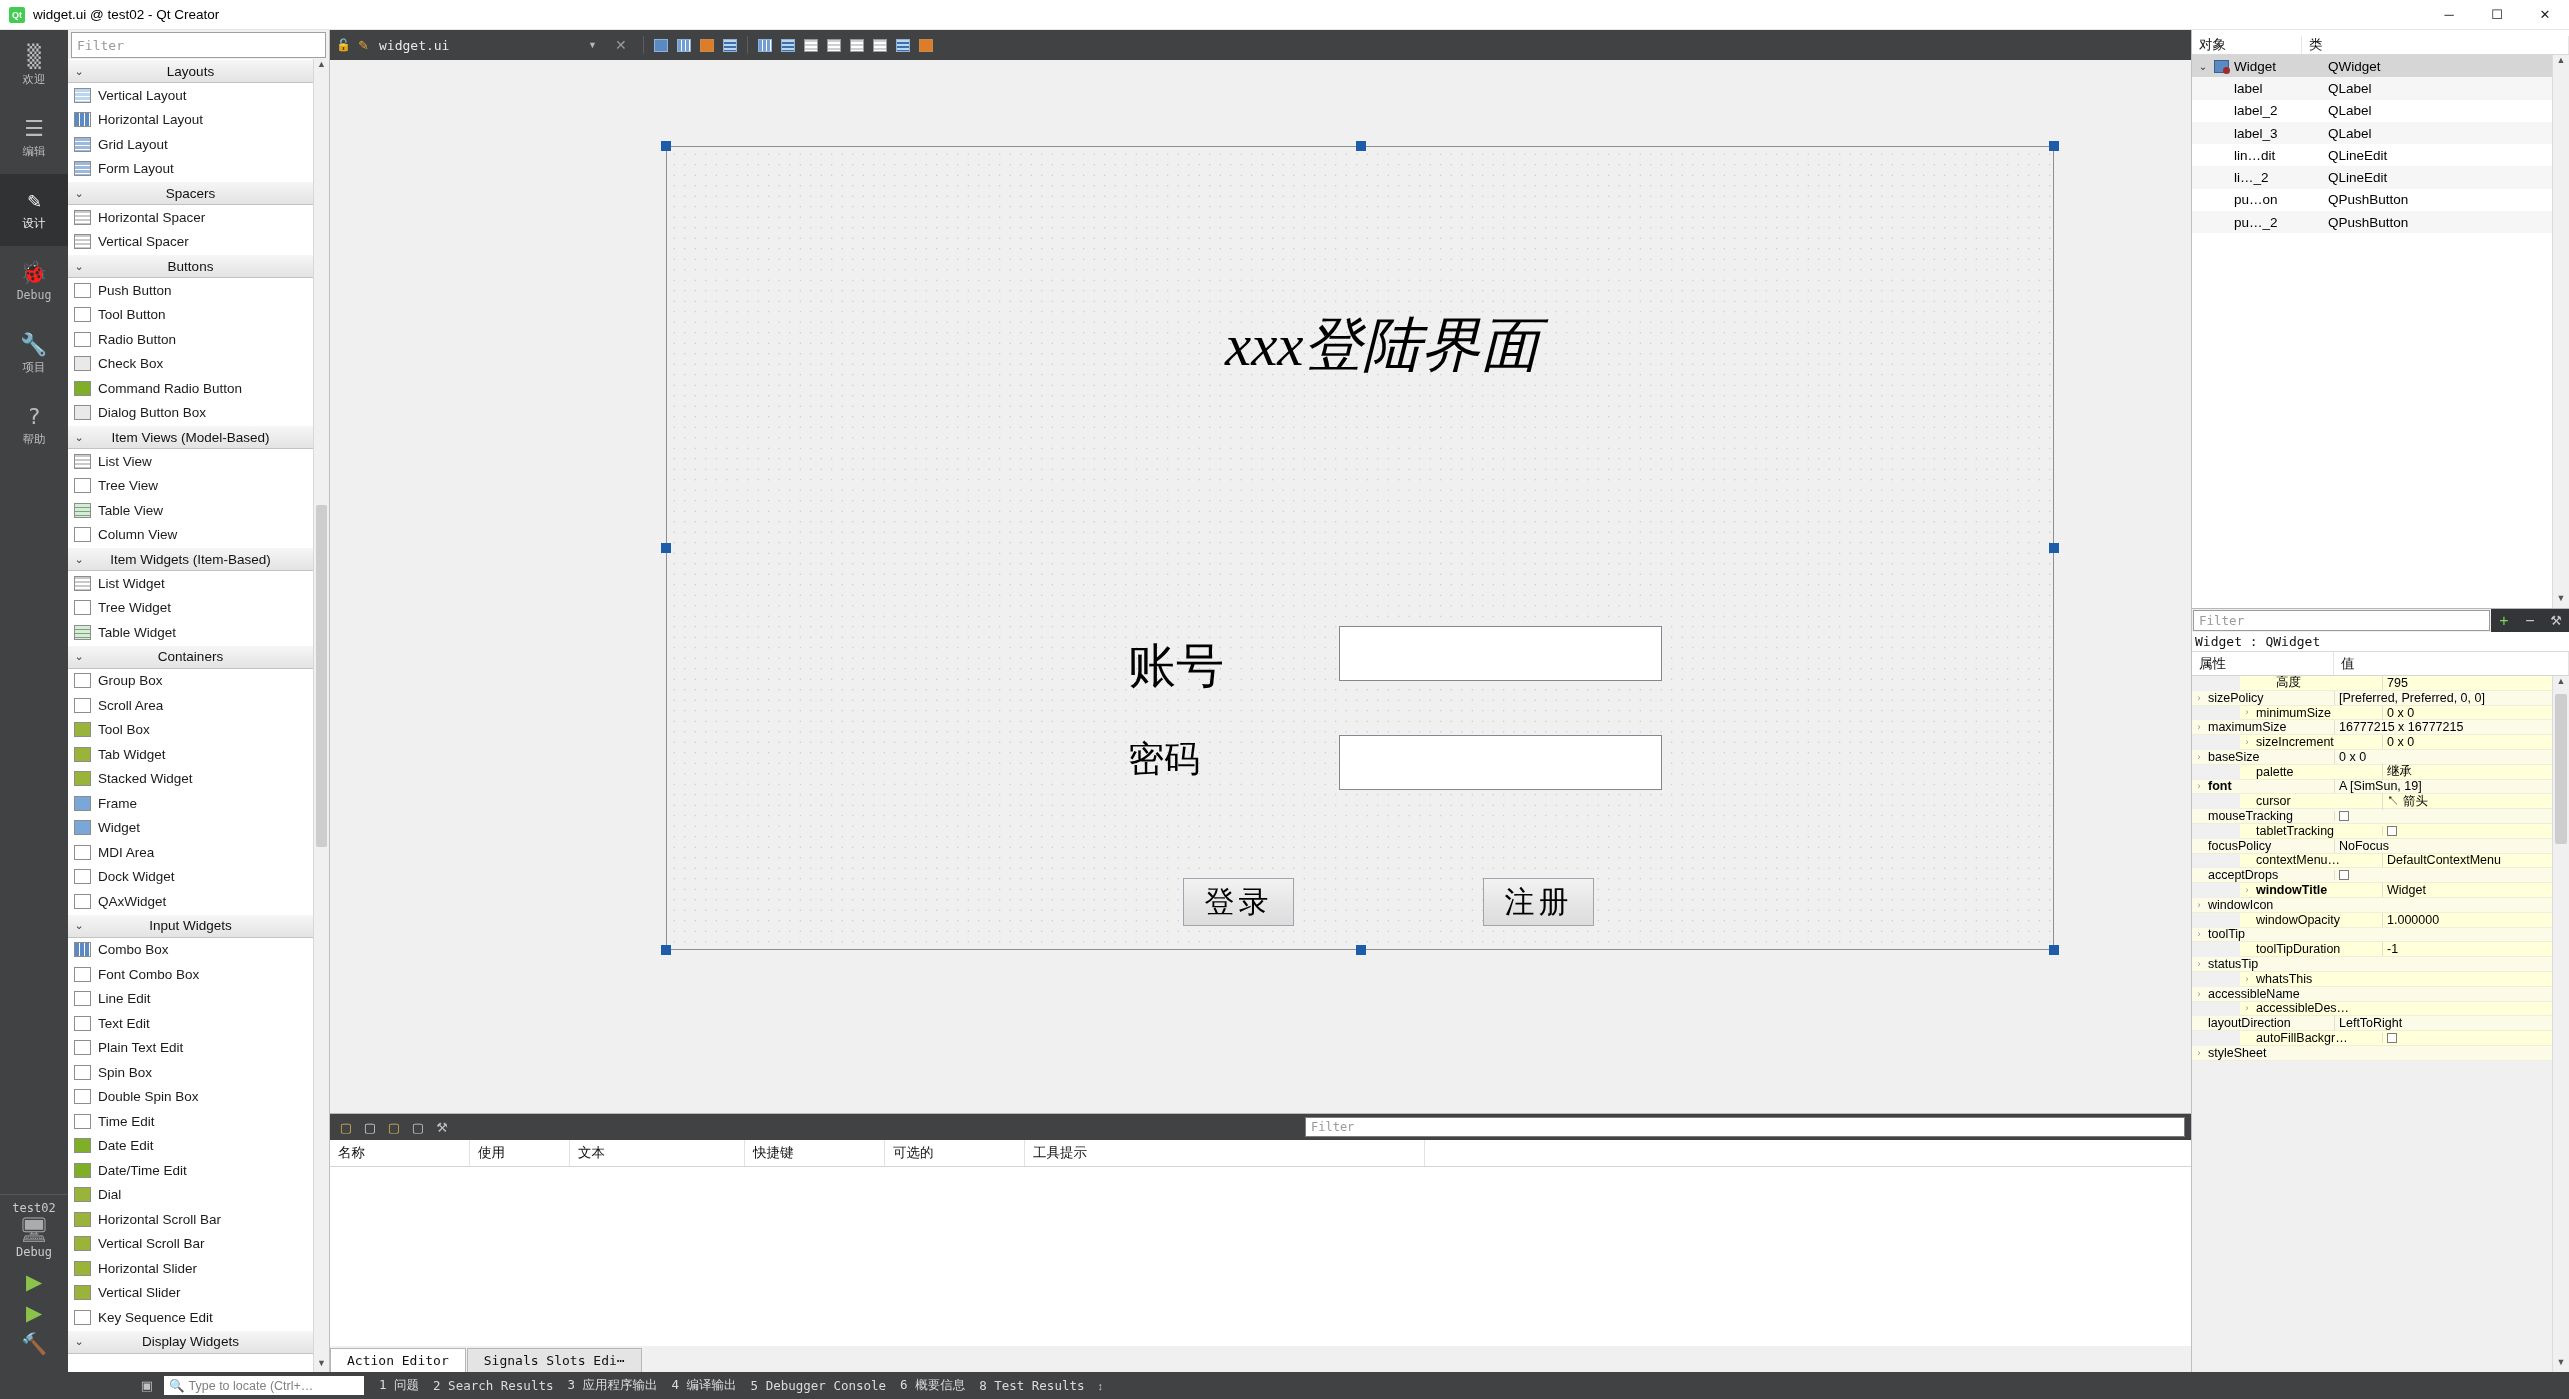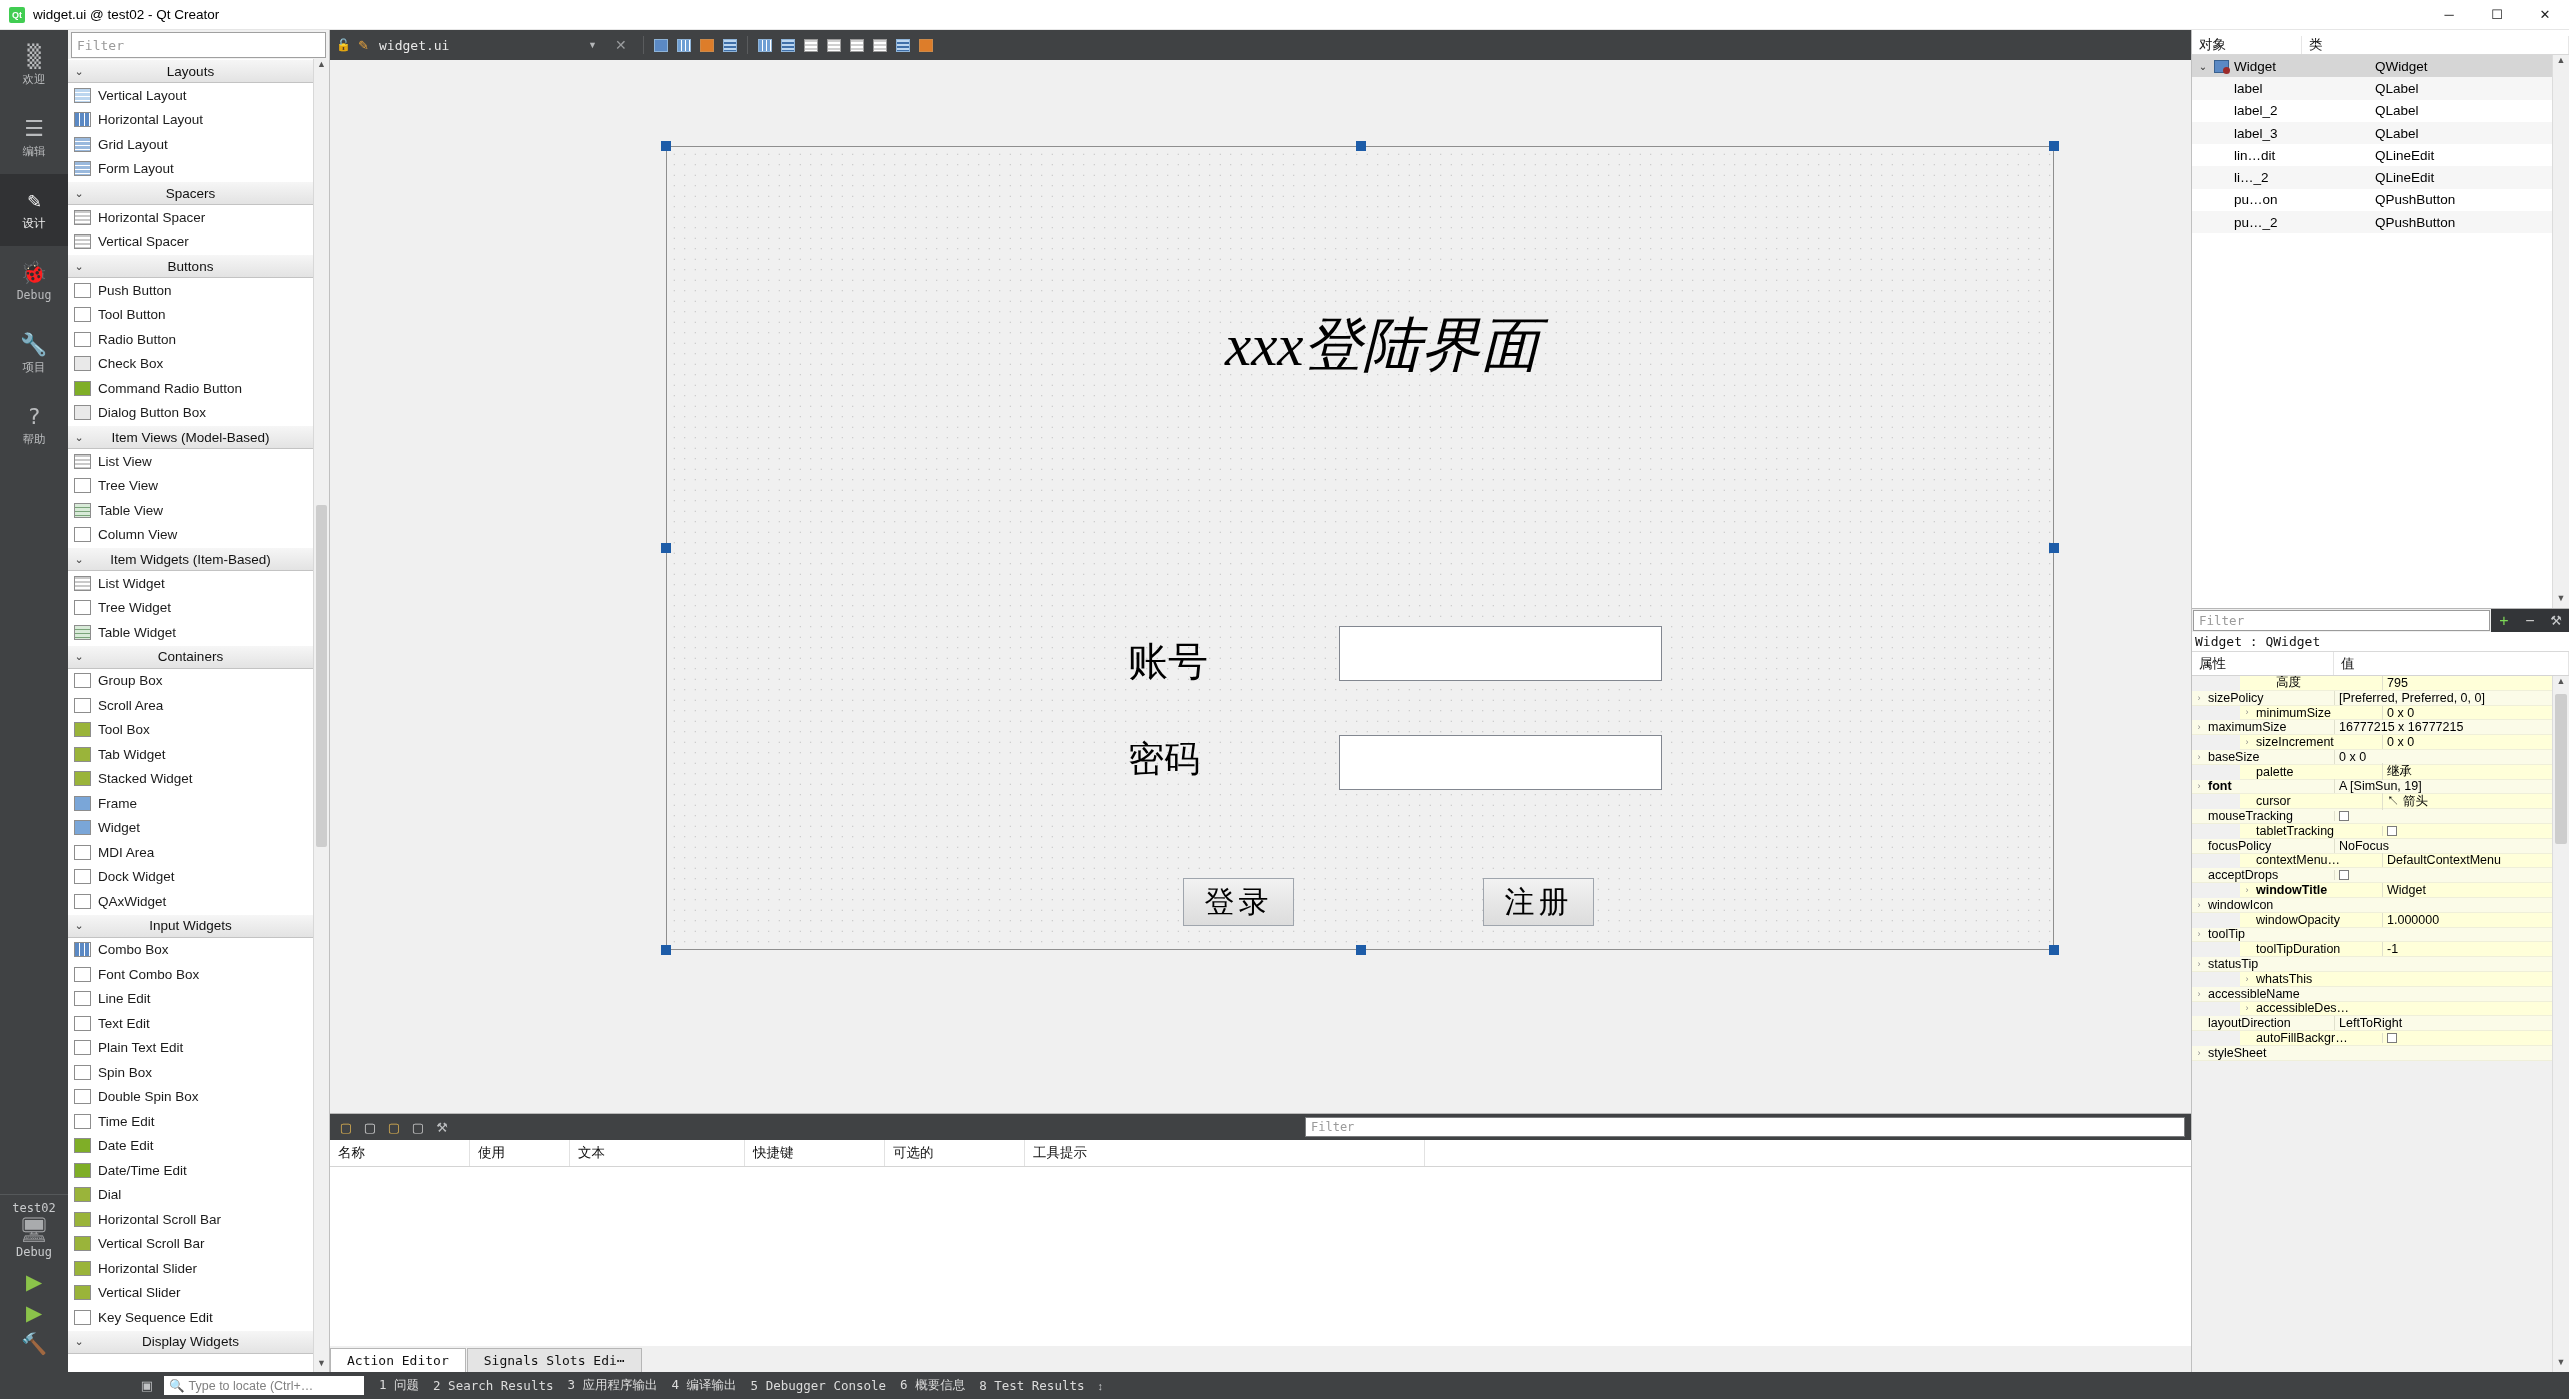--- a/index.html
+++ b/index.html
@@ -202,21 +202,21 @@
   .oi-th { font-size: 13.5px; color: #111; display: flex; align-items: center; padding-left: 7px; border-right: 1px solid #e6e6e6; margin-top: 6px; }
   .oi-rows { flex: 1 1 auto; display: flex; }
   .oi-list { flex: 1 1 auto; }
   .oi-row { height: 22.3px; display: flex; align-items: center; font-size: 13.5px; color: #000; }
   .oi-row.alt { background: #f6f6f6; }
   .oi-row.sel { background: #d6d6d6; }
   .oi-chev { width: 22px; text-align: center; font-size: 10px; color: #333; }
   .oi-ico { width: 15px; height: 13px; margin-right: 5px; background: #5b89c4; border: 1px solid #39618f; position: relative; }
   .oi-ico::after { content:""; position:absolute; right:-2px; bottom:-2px; width:7px; height:7px; border-radius:50%; background:#9c2b2b; }
   .oi-name { width: 94px; }
-  .oi-class { flex: 1 1 auto; margin-left: 47px; }
+  .oi-class { flex: 1 1 auto; }
   .oi-sb { width: 17px; flex: 0 0 17px; background: #f0f0f0; border-left: 1px solid #dcdcdc; position: relative; }
   .oi-sb .arr { position:absolute; left:0; right:0; height:15px; text-align:center; font-size:9px; color:#555; }
   .oi-sb .arr.up { top:0; } .oi-sb .arr.dn { bottom:0; }
 
   .propedit { flex: 1 1 auto; display: flex; flex-direction: column; min-height: 0; border-top: 1px solid #b7b7b7; }
   .pe-toolbar { height: 23px; display: flex; align-items: center; background: #f0f0f0; flex: 0 0 23px; }
   .pe-filter {
     flex: 1 1 auto; height: 21px; background: #fff; border: 1px solid #9b9b9b;
     font-family: "DejaVu Sans Mono", monospace; font-size: 12.5px; color: #9a9a9a;
     display: flex; align-items: center; padding: 0 5px; margin: 0 1px;
@@ -589,21 +589,21 @@
         <div class="eb-btn">
             <i class="o"></i>
           </div>
       </div>
 
       <div class="canvas-wrap">
         <div class="form-frame">
           <div class="form" style="left:336px; top:86px; width:1388px; height:804px;">
             <div class="form-title" style="left:558px; top:159px; font-size:59px;font-style:italic;">xxx登陆界面</div>
 
-            <div class="form-label" style="left:461px; top:487px; font-size:40px;">账号</div>
+            <div class="form-label" style="left:461px; top:487px; font-size:48px;">账号</div>
             <div class="form-input" style="left:672px; top:479px; width:323px; height:55px;"></div>
 
             <div class="form-label" style="left:461px; top:588px; font-size:36px;">密码</div>
             <div class="form-input" style="left:672px; top:588px; width:323px; height:55px;"></div>
 
             <div class="form-button" style="left:516px; top:731px; width:111px; height:48px; font-size:30px;">登录</div>
             <div class="form-button" style="left:816px; top:731px; width:111px; height:48px; font-size:30px;">注册</div>
           </div>
 
           <div class="handle" style="left:331px;  top:81px;"></div>

